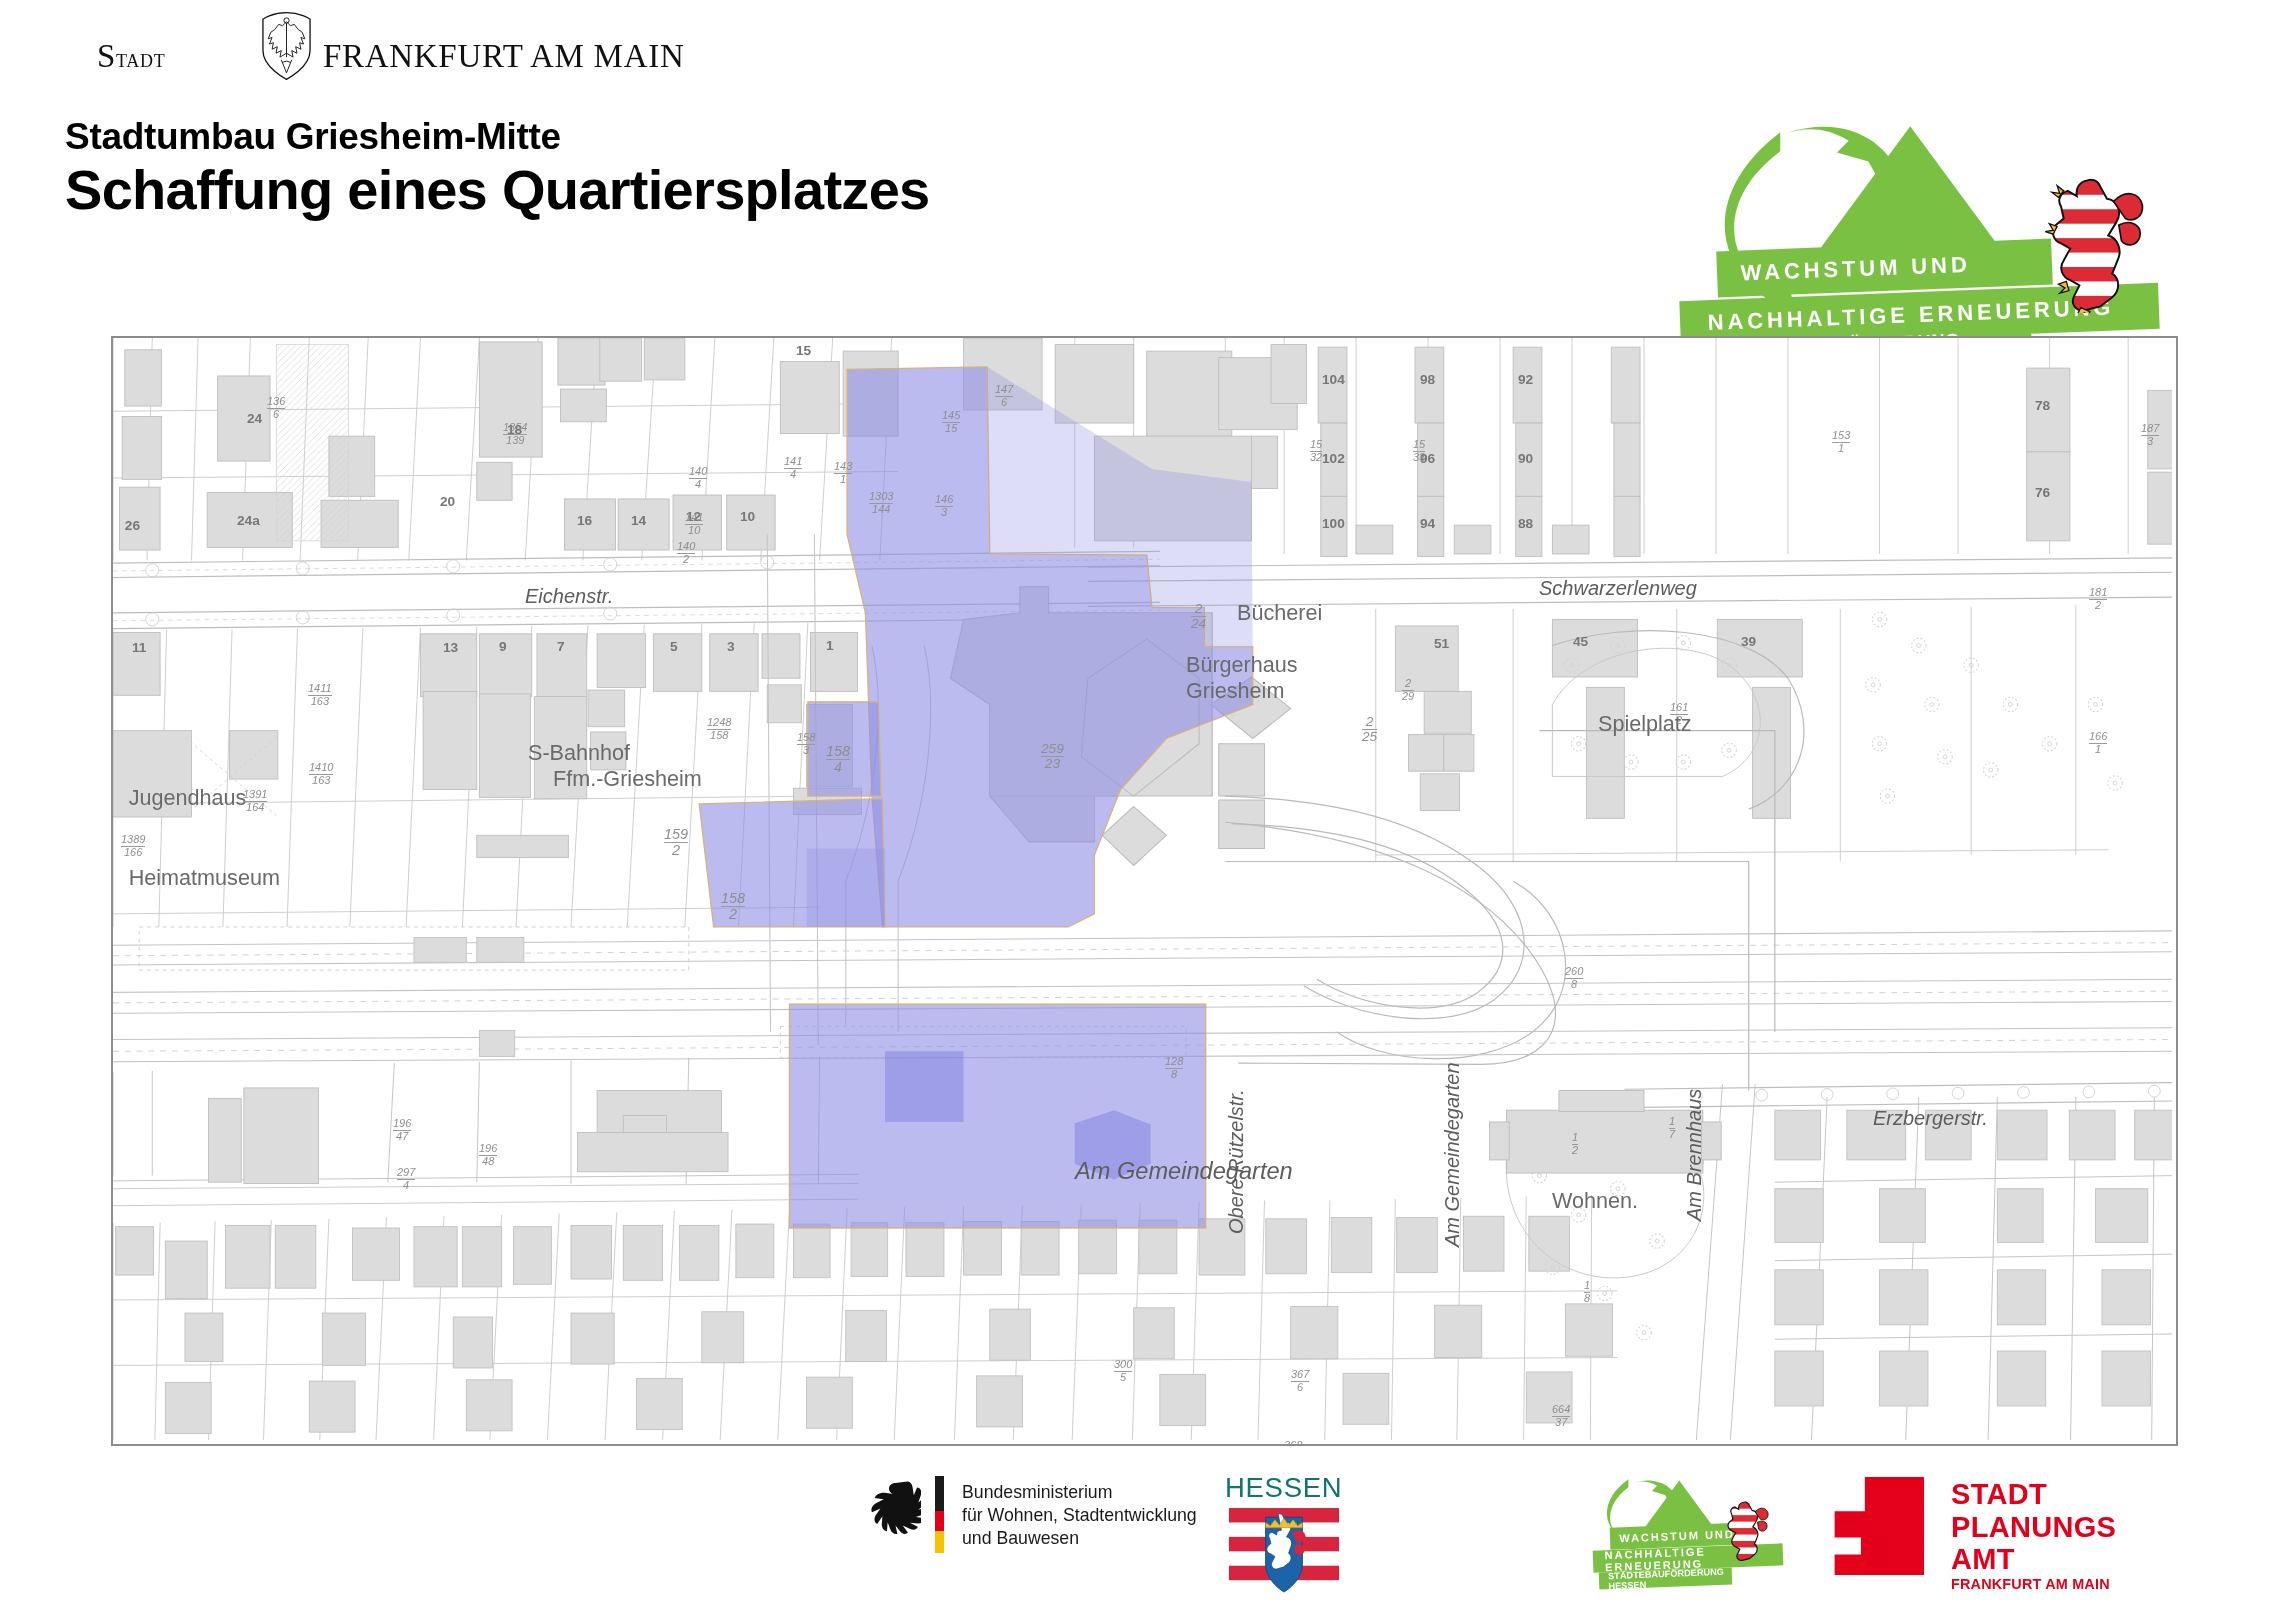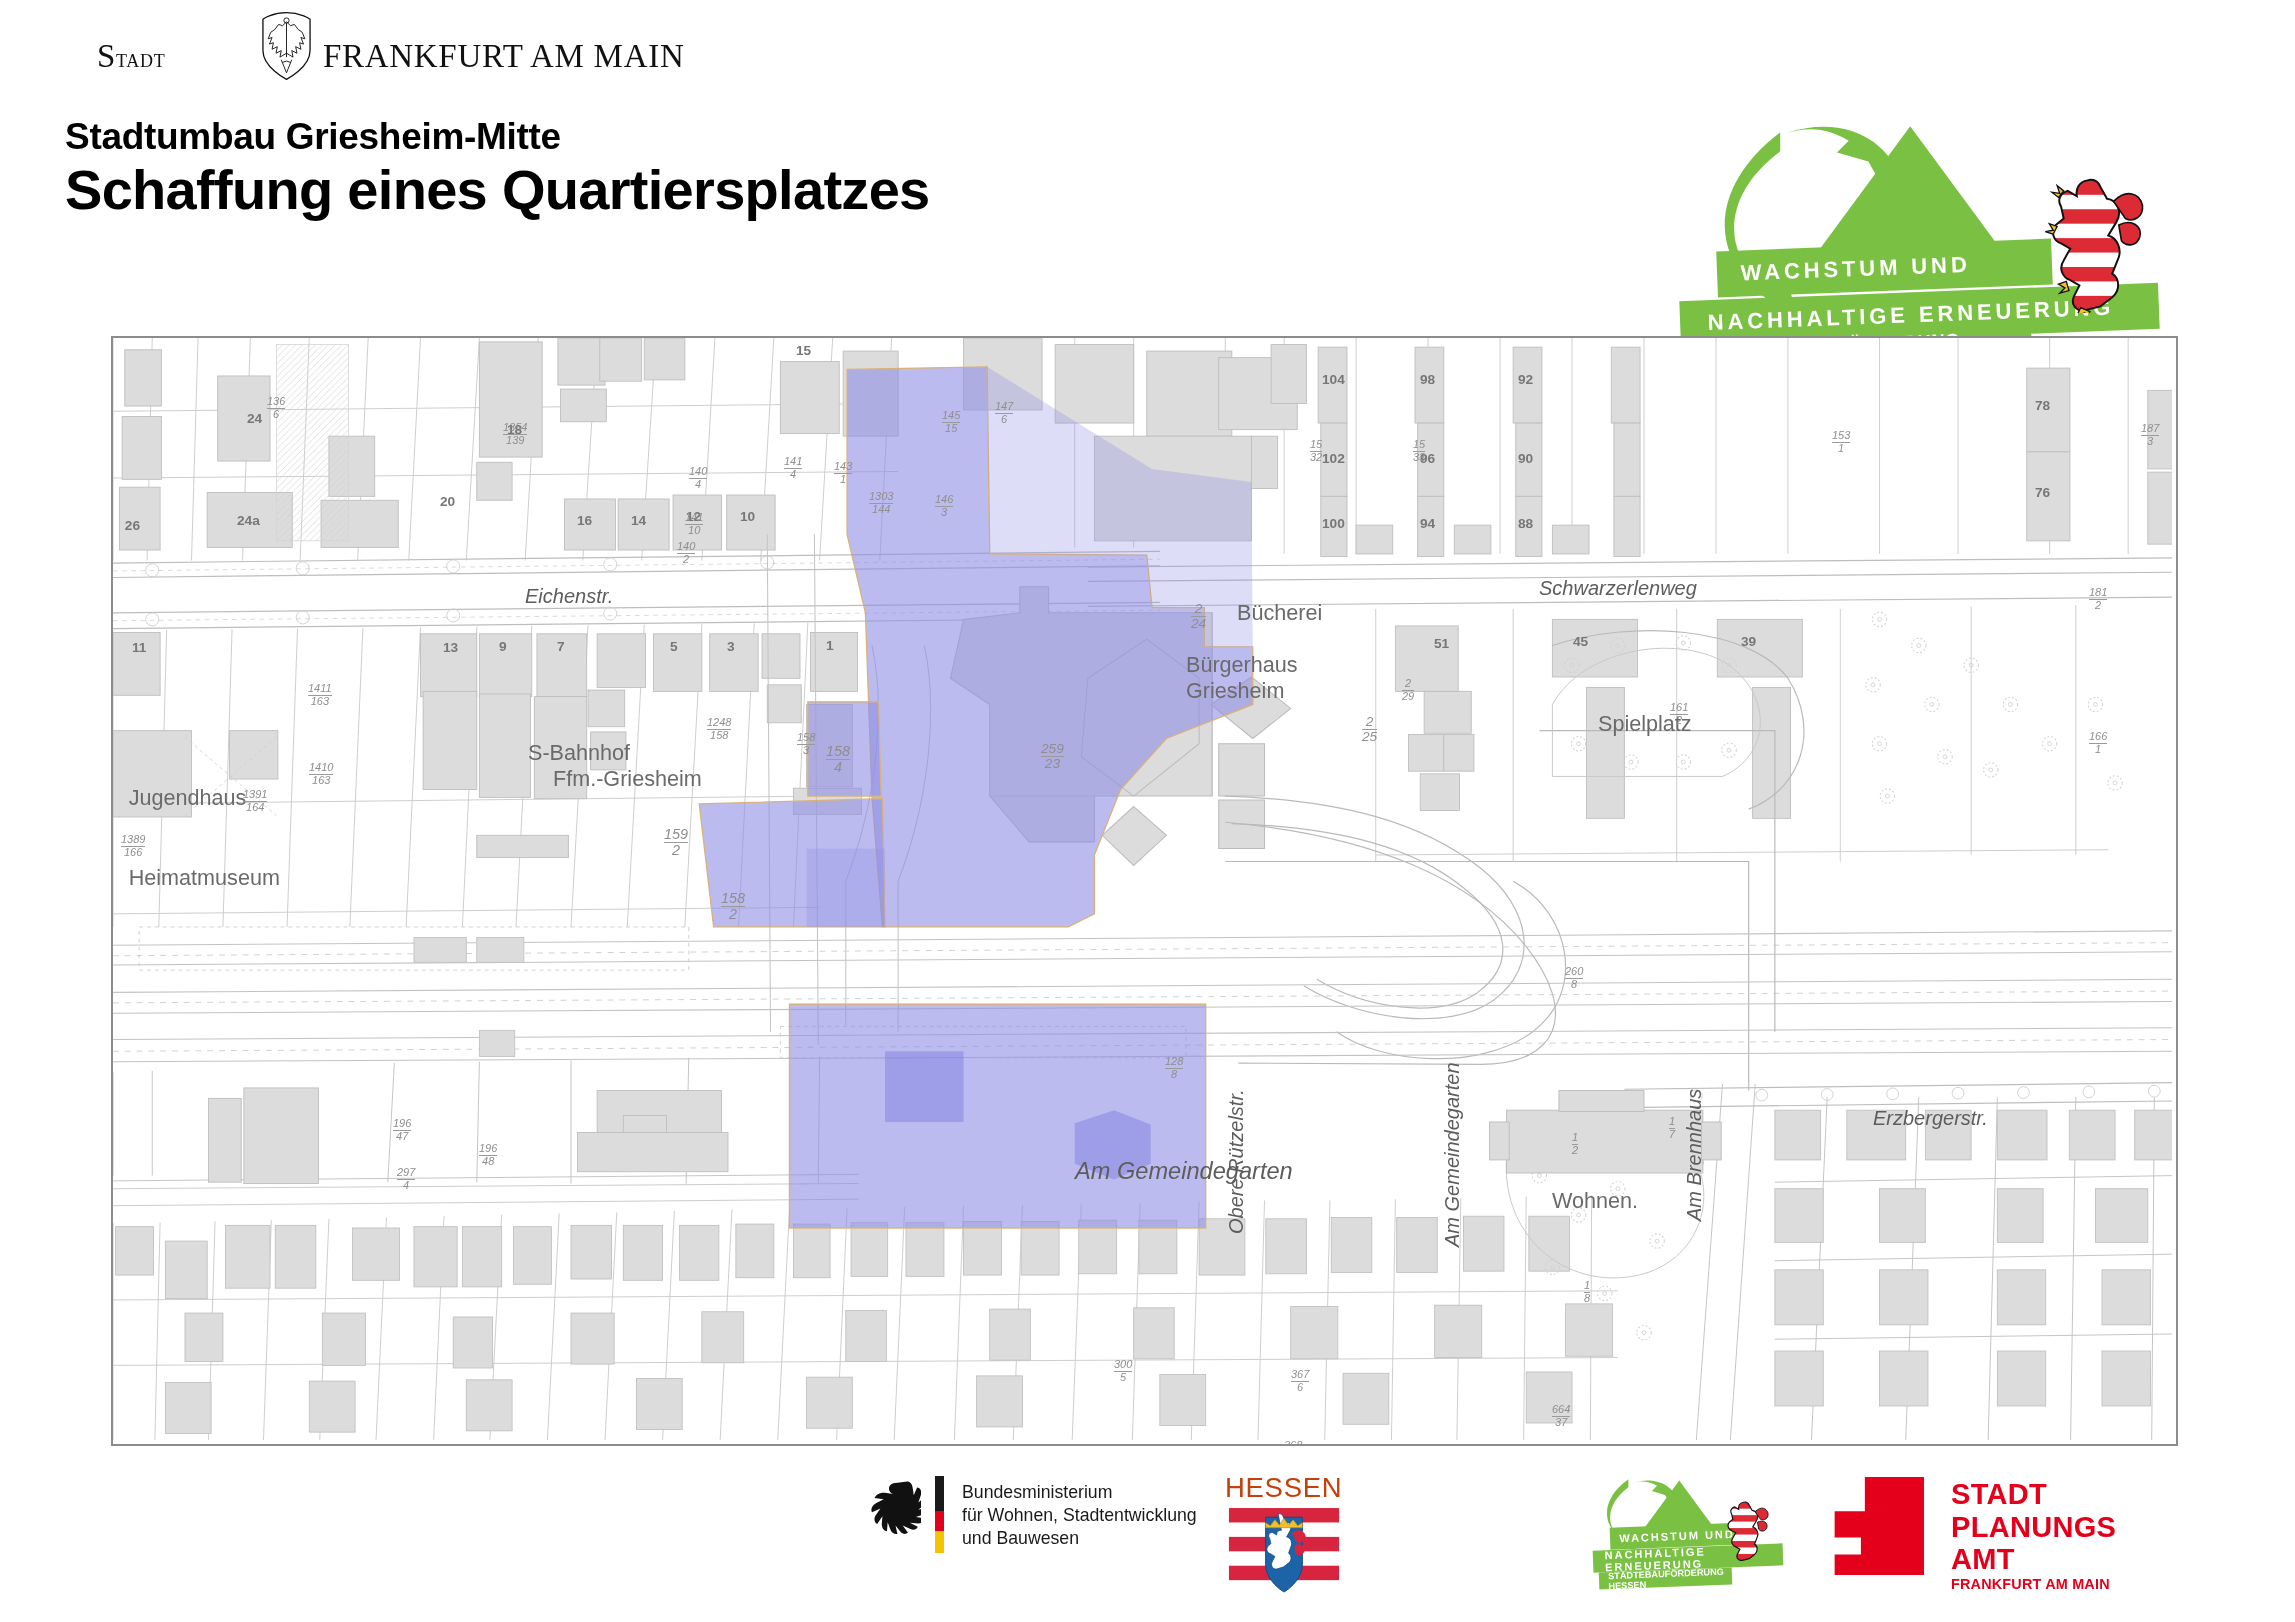--- a/index.html
+++ b/index.html
@@ -53,21 +53,21 @@
   
   #footer{position:absolute;left:0;top:1465px;width:2295px;height:157px;}
 
   .f-eagle{position:absolute;left:870px;top:14.4px;width:51px;height:63px;}
   .f-bar{position:absolute;left:935px;top:10.5px;width:9.2px;height:77px;
       background:linear-gradient(to bottom,#1a1a1a 0 46%,#e2001a 46% 72%,#f5c400 72% 100%);}
   .f-bmwsb-txt{position:absolute;left:962px;top:15.7px;font-size:17.7px;line-height:1.3;
       color:#1a1a1a;font-weight:500;white-space:nowrap;}
 
   .f-hessen{position:absolute;left:1225px;top:6.5px;width:118px;height:118px;}
-  .f-hessen .hw{font-size:27.5px;color:#c2410c;font-weight:500;letter-spacing:0.7px;}
+  .f-hessen .hw{font-size:27.5px;color:#0f766e;font-weight:500;letter-spacing:0.7px;}
 
   .f-sbf{position:absolute;left:1410px;top:9.2px;width:157px;height:131px;}
   .f-sbf .cap{position:absolute;left:0;top:69px;font-size:17px;font-weight:bold;
       color:#1a1a1a;line-height:1.2;white-space:nowrap;}
   .f-sbf .sub{position:absolute;left:0;top:107px;font-size:11.8px;color:#333;
       line-height:1.3;white-space:nowrap;}
 
   #wnl2{position:absolute;left:1596px;top:13px;width:209px;height:124px;}
   #wnl2 .band{position:absolute;background:#7ac143;color:#fff;font-weight:bold;
       display:flex;align-items:center;}
@@ -633,21 +633,21 @@
 
   <div class="mlabel pnum" style="left:154px;top:58px;"><span class="u">136</span>6</div>
   <div class="mlabel pnum" style="left:390px;top:84px;"><span class="u">1354</span>139</div>
   <div class="mlabel pnum" style="left:576px;top:128px;"><span class="u">140</span>4</div>
   <div class="mlabel pnum" style="left:572px;top:174px;"><span class="u">141</span>10</div>
   <div class="mlabel pnum" style="left:564px;top:203px;"><span class="u">140</span>2</div>
   <div class="mlabel pnum" style="left:671px;top:118px;"><span class="u">141</span>4</div>
   <div class="mlabel pnum" style="left:721px;top:123px;"><span class="u">143</span>1</div>
   <div class="mlabel pnum" style="left:756px;top:153px;"><span class="u">1303</span>144</div>
   <div class="mlabel pnum" style="left:829px;top:72px;"><span class="u">145</span>15</div>
-  <div class="mlabel pnum" style="left:882px;top:63px;"><span class="u">147</span>6</div>
+  <div class="mlabel pnum" style="left:882px;top:46px;"><span class="u">147</span>6</div>
   <div class="mlabel pnum" style="left:822px;top:156px;"><span class="u">146</span>3</div>
   <div class="mlabel pnum" style="left:195px;top:345px;"><span class="u">1411</span>163</div>
   <div class="mlabel pnum" style="left:196px;top:424px;"><span class="u">1410</span>163</div>
   <div class="mlabel pnum" style="left:130px;top:451px;"><span class="u">1391</span>164</div>
   <div class="mlabel pnum" style="left:7.9px;top:496px;"><span class="u">1389</span>166</div>
   <div class="mlabel pnum" style="left:594px;top:379px;"><span class="u">1248</span>158</div>
   <div class="mlabel pnum" style="left:684px;top:394px;"><span class="u">158</span>3</div>
   <div class="mlabel pnum" style="left:713px;top:406px;font-size:14.4px;"><span class="u">158</span>4</div>
   <div class="mlabel pnum" style="left:551px;top:489px;font-size:14.4px;"><span class="u">159</span>2</div>
   <div class="mlabel pnum" style="left:608px;top:553px;font-size:14.4px;"><span class="u">158</span>2</div>

